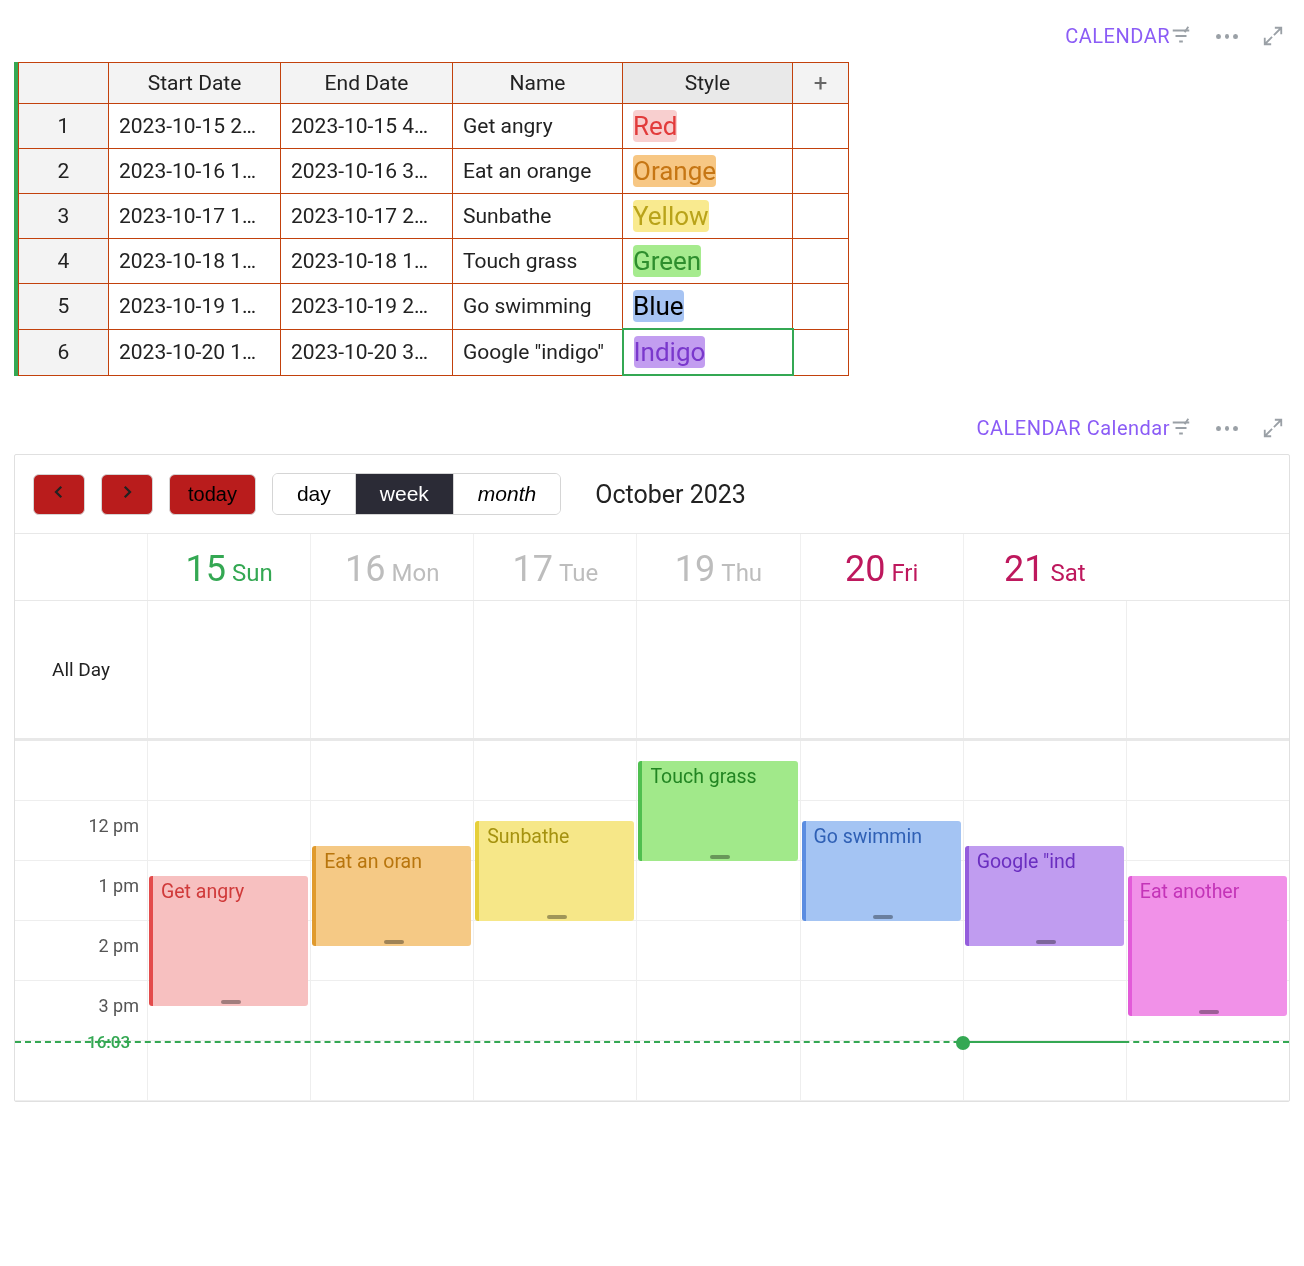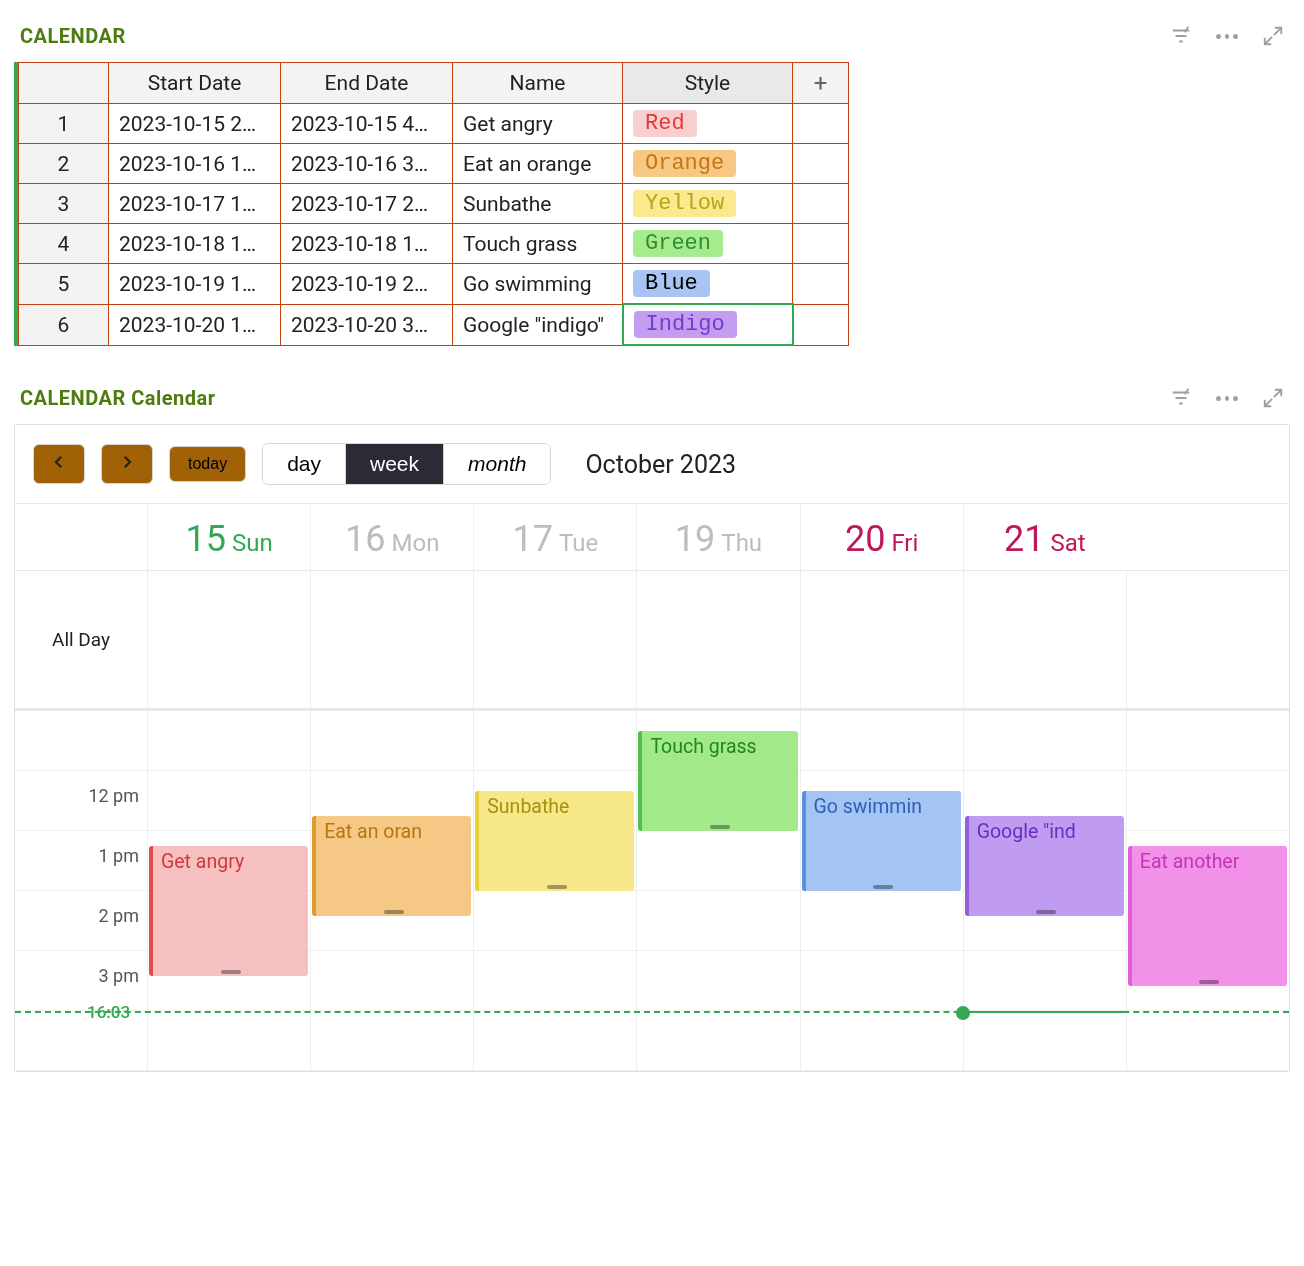--- a/index.html
+++ b/index.html
@@ -12,23 +12,24 @@
 }
 .widget { border: none; margin-bottom: 30px; }
 .widget-header {
   display: flex;
   align-items: center;
   padding: 10px 6px 14px 6px;
 }
 .widget-title {
   font-size: 20px;
   letter-spacing: 0.5px;
-  color: #4d7c0f;
-  font-weight: 700;
+  color: #8b5cf6;
+  font-weight: 400;
   flex: 1;
+  text-align: right;
 }
 .header-icons { display: flex; gap: 24px; align-items: center; color: #9aa0a6; }
 .header-icons svg, .header-icons .dots { width: 22px; height: 22px; }
 .dots { display:flex; gap:4px; align-items:center; }
 .dots span { width:5px; height:5px; border-radius:50%; background:#9aa0a6; }
 
 
 .grid-wrap {
   border-left: 4px solid #34a853;
 }
@@ -53,24 +54,23 @@
 .col-row { width: 90px; text-align:center !important; background:#f3f3f3; }
 .col-start, .col-end { width: 172px; max-width:172px; }
 .col-name { width: 170px; max-width:170px; }
 .col-style { width: 170px; max-width:170px; }
 .col-add { width: 56px; text-align:center !important; font-size:24px; color:#666; }
 .th-style { background:#e9e9e9 !important; }
 tr.selected td { position:relative; }
 tr.selected td.col-style { border:2.5px solid #34a853; }
 .tag {
   display:inline-block;
-  padding: 1px 12px;
+  padding: 1px 0;
   border-radius: 4px;
-  font-size: 22px;
-  font-family: Liberation Mono, monospace;
+  font-size: 26px;
 }
 .tag-red    { background:#f8cfcf; color:#e23b3b; }
 .tag-orange { background:#f7c784; color:#c67614; }
 .tag-yellow { background:#f9ea8f; color:#b9a31a; }
 .tag-green  { background:#a6eb8e; color:#2e8e2e; }
 .tag-blue   { background:#a7c4f3; color:#000000; }
 .tag-indigo { background:#c29df0; color:#7a38cc;text-align:center; }
 
 
 .cal-outer {
@@ -79,24 +79,24 @@
 }
 .cal-toolbar {
   display:flex;
   align-items:center;
   gap: 16px;
   padding: 18px 18px;
   border-bottom: 1px solid #e8e8e8;
 }
 .btn {
   border:1px solid #d5d5d5;
-  background:#a16207;
+  background:#b91c1c;
   border-radius:6px;
   padding: 8px 18px;
-  font-size: 16px;
+  font-size: 20px;
   cursor:pointer;
 }
 .btn.icon { padding: 8px 16px; }
 .seg {
   display:flex;
   border:1px solid #d5d5d5;
   border-radius:6px;
   overflow:hidden;
 }
 .seg .seg-btn {

